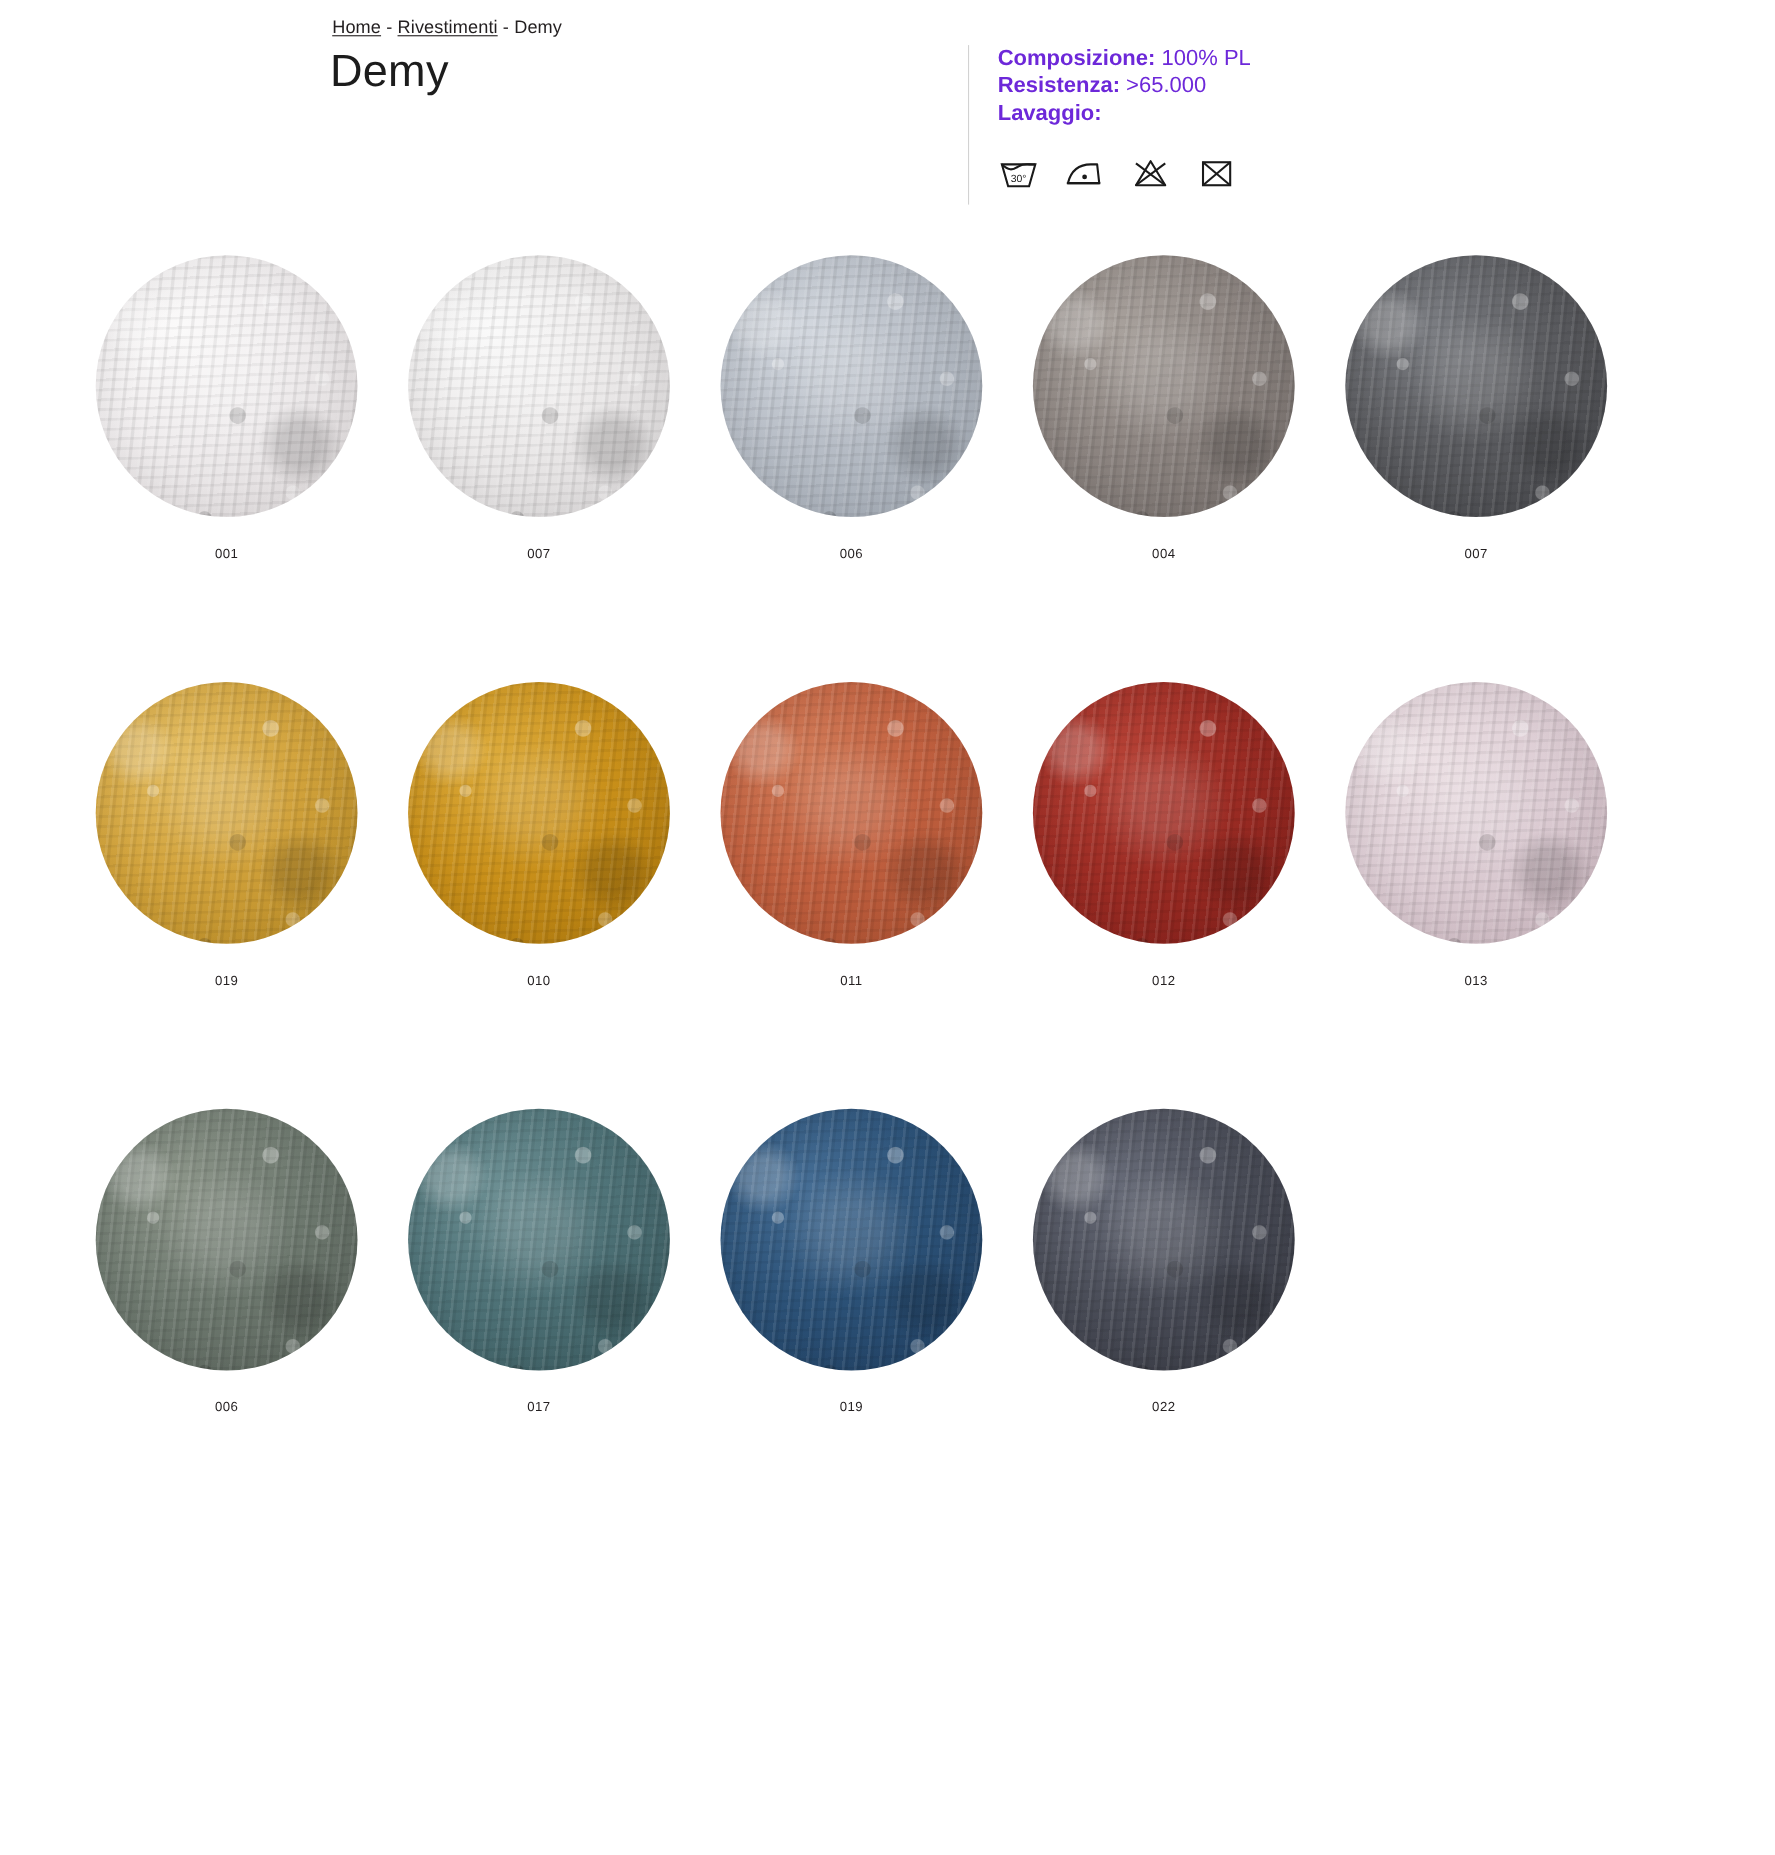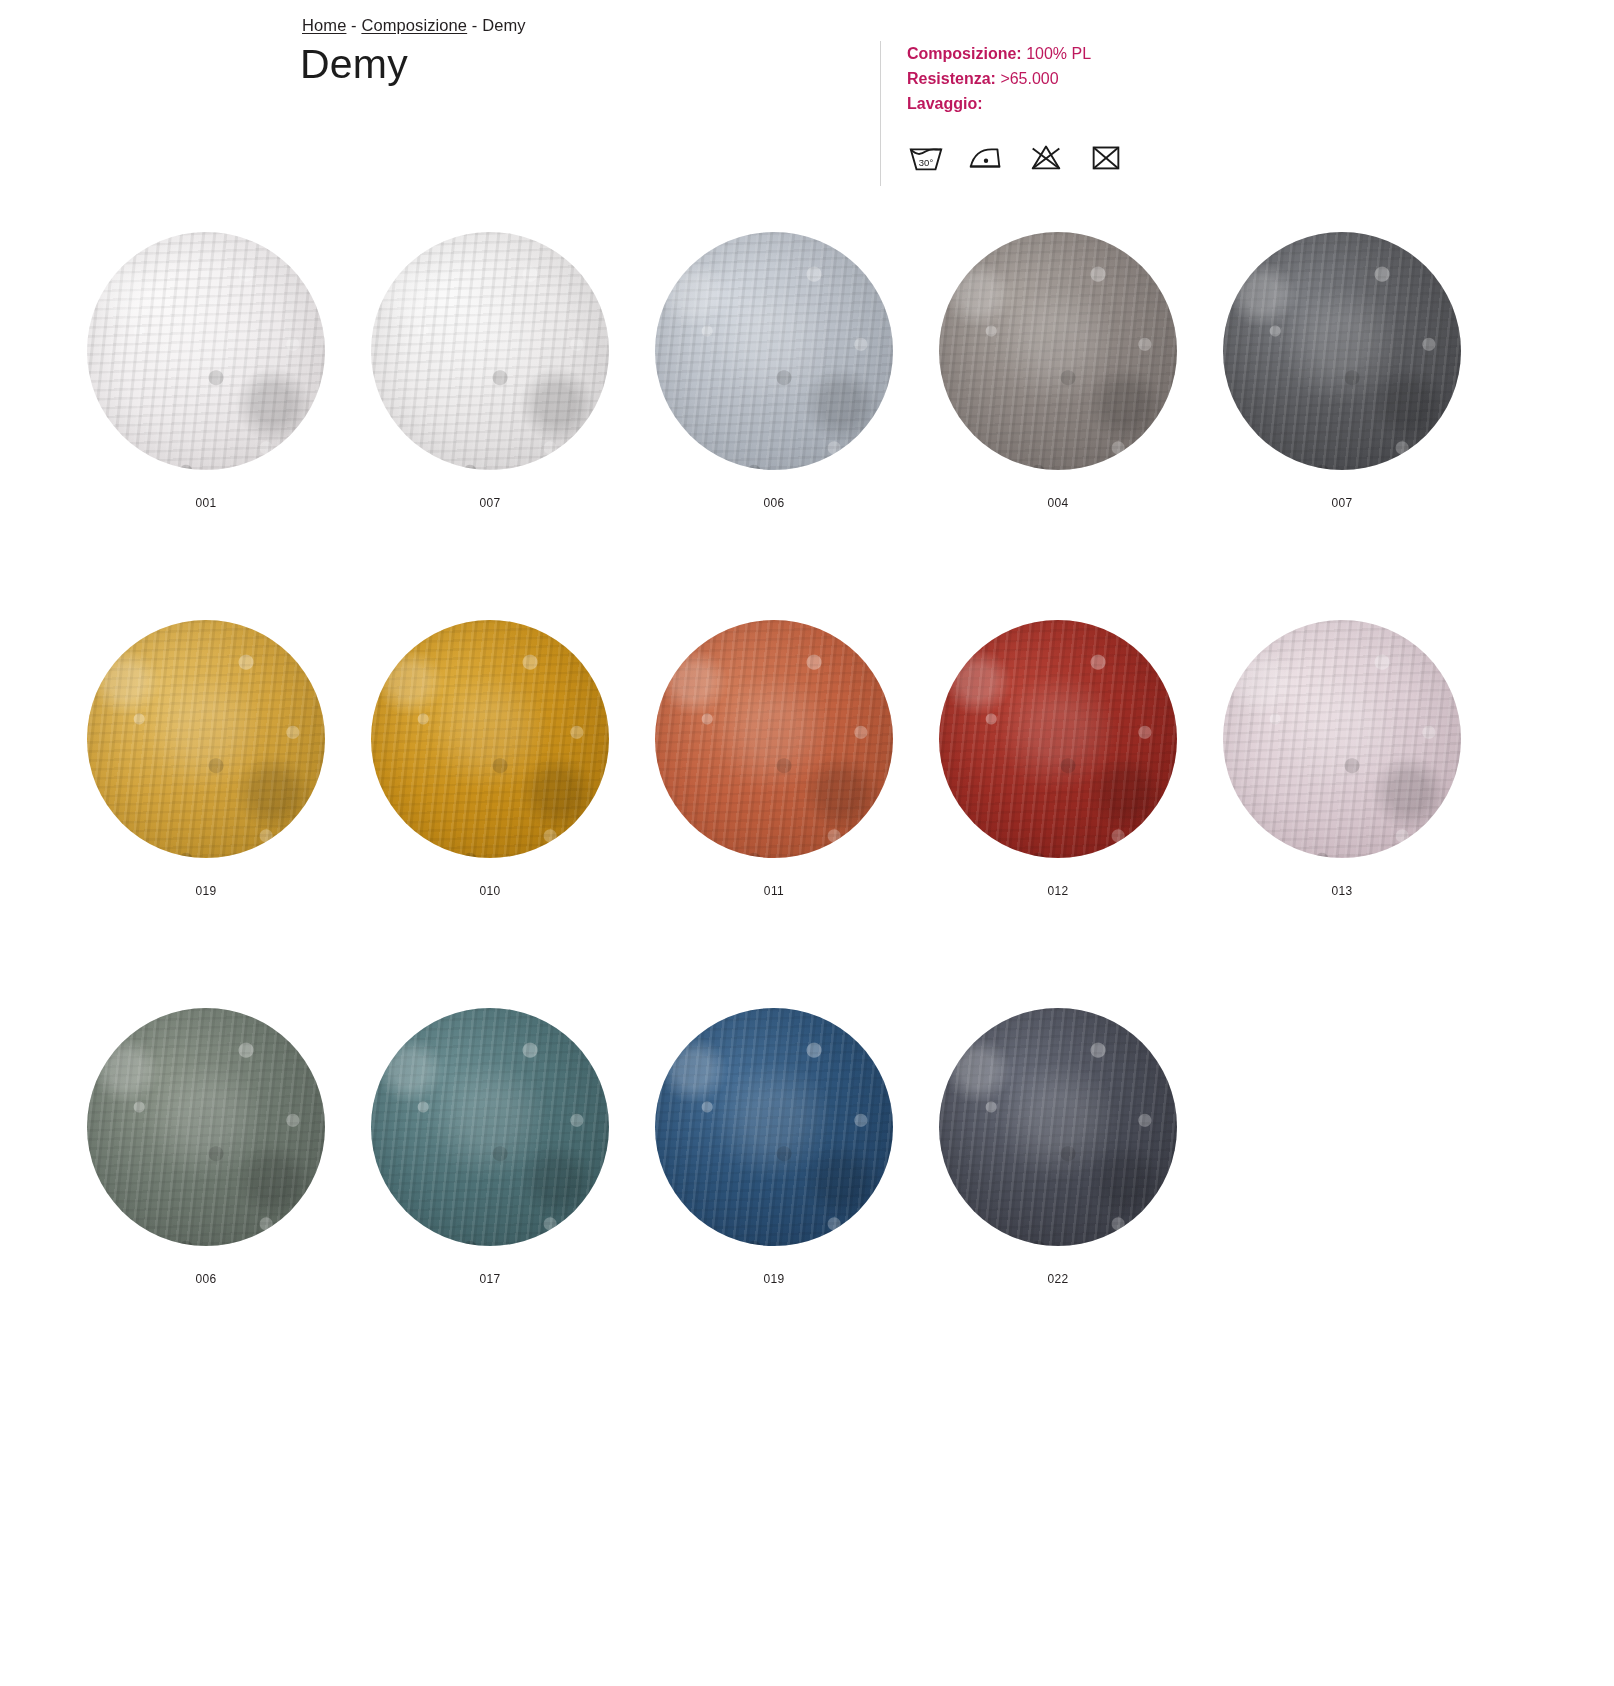--- a/index.html
+++ b/index.html
@@ -65,23 +65,23 @@
   .specs {
     position: absolute;
     left: 880px;
     top: 41px;
     padding-left: 26px;
     border-left: 1px solid #d2d2d2;
     min-height: 145px;
   }
 
   .spec-line {
-    font-size: 16px;
+    font-size: 20px;
     line-height: 25px;
-    color: #be185d;
+    color: #6d28d9;
     white-space: nowrap;
   }
   .spec-key { font-weight: 700; }
   .spec-val { font-weight: 400; }
 
   .care-icons {
     display: flex;
     gap: 22px;
     margin-top: 22px;
     align-items: flex-end;
@@ -169,21 +169,21 @@
   }
 </style>
 </head>
 <body>
 
 <div class="page">
 
   <div class="header">
 
     <div class="breadcrumb">
-      <a href="#">Home</a><span class="sep"> - </span><a href="#">Composizione</a><span class="sep"> - </span><span class="current">Demy</span>
+      <a href="#">Home</a><span class="sep"> - </span><a href="#">Rivestimenti</a><span class="sep"> - </span><span class="current">Demy</span>
     </div>
 
     <h1 class="page-title">Demy</h1>
 
     <div class="specs">
       <div class="spec-line">
         <span class="spec-key">Composizione:</span>
         <span class="spec-val">100% PL</span>
       </div>
       <div class="spec-line">

